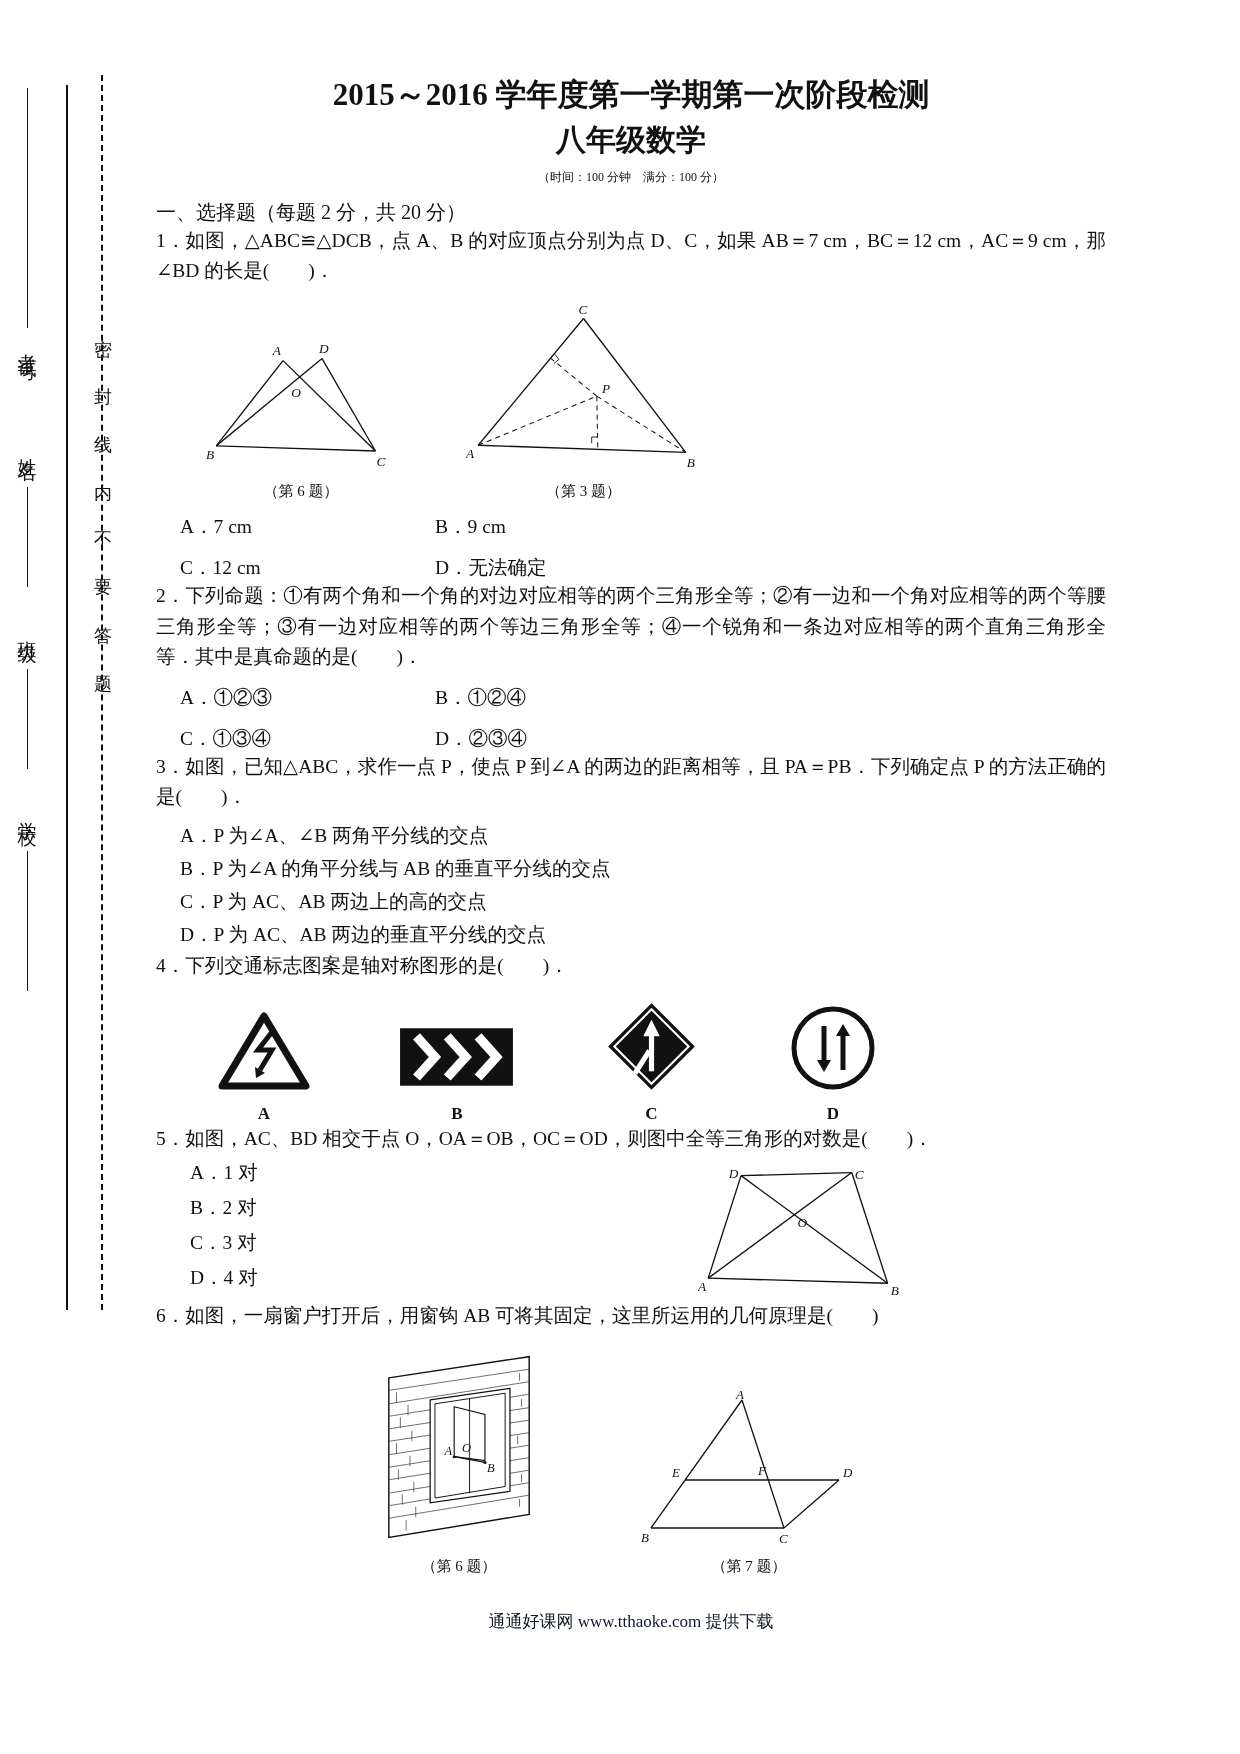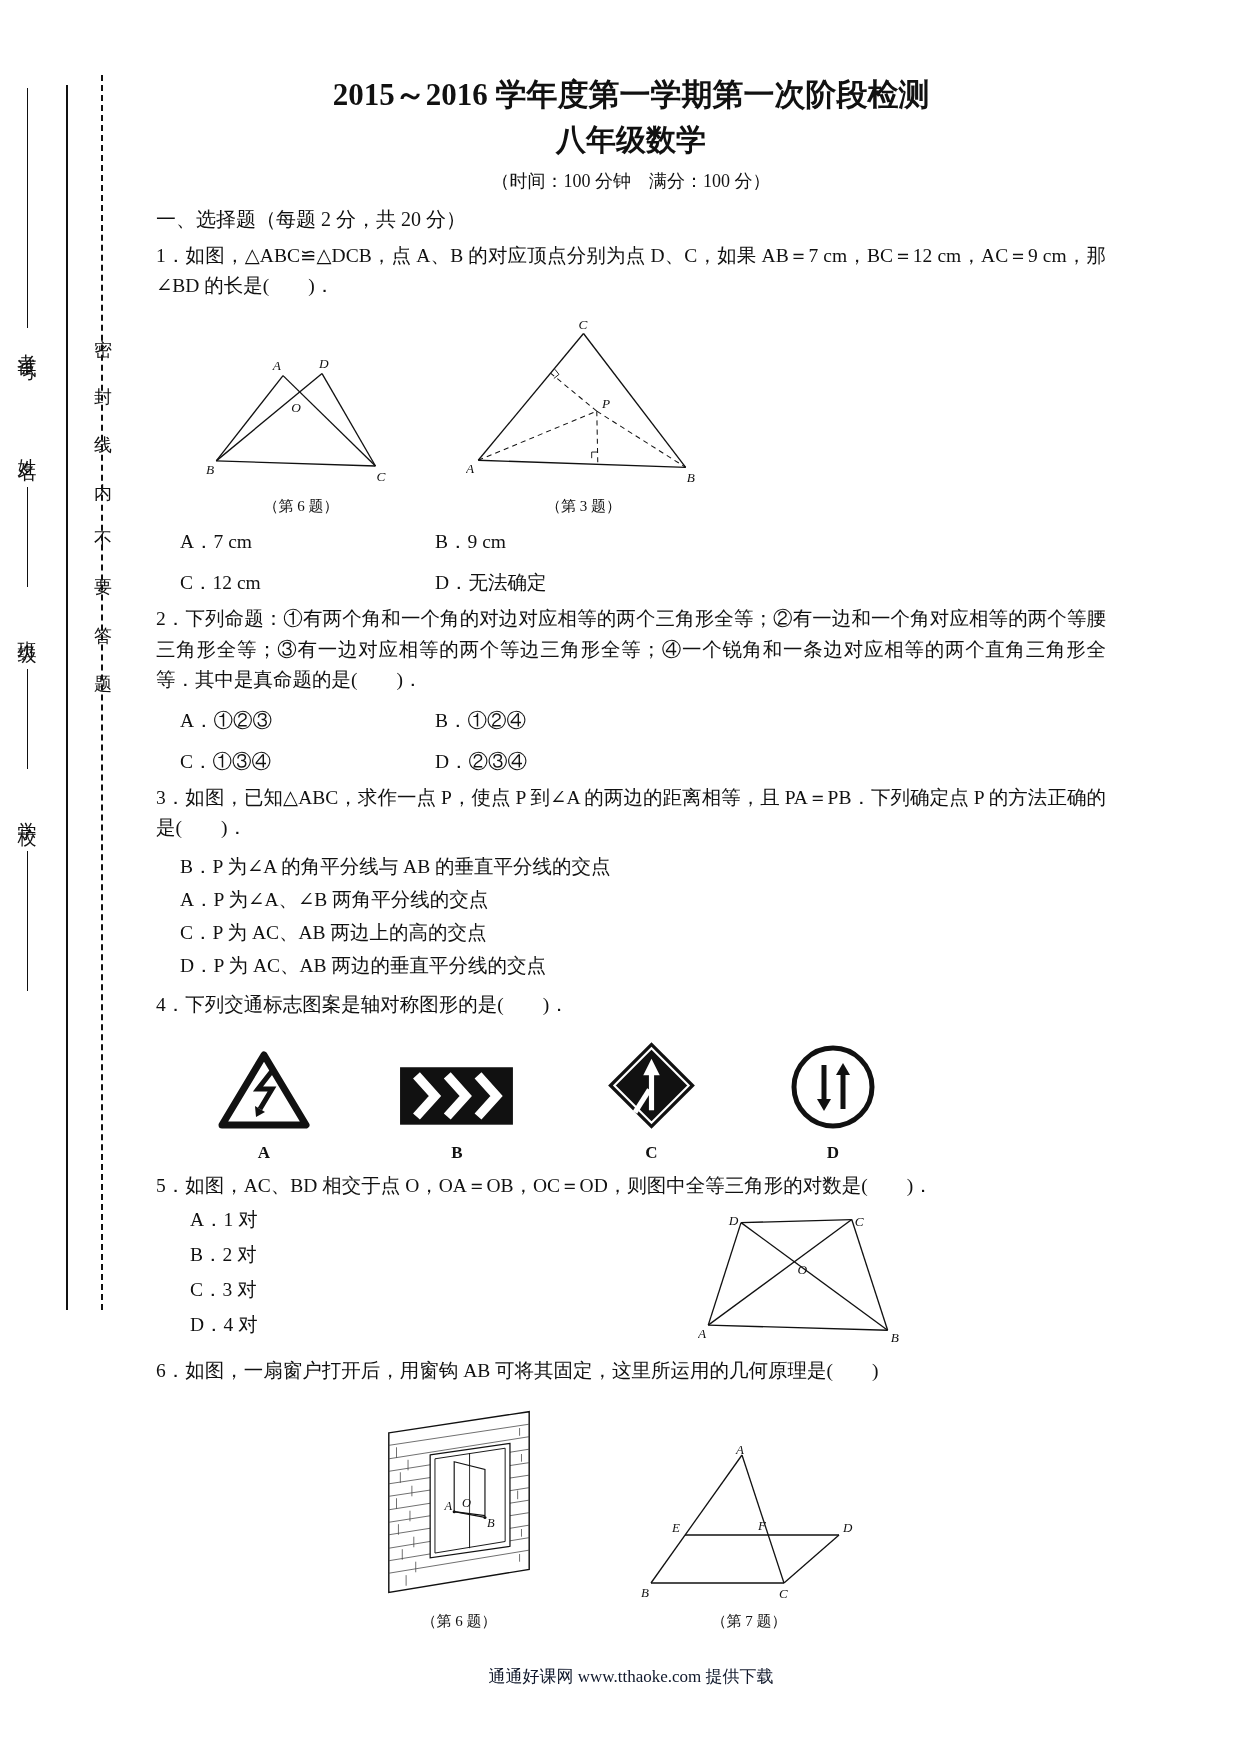--- a/index.html
+++ b/index.html
@@ -11,23 +11,23 @@
   .seal-solid   { position:absolute; left:66px;  top:85px; height:1225px; width:0; border-left:2px solid #111; }
   .seal-dashed  { position:absolute; left:101px; top:75px; height:1235px; width:0; border-left:2px dashed #111; }
   .seal-chars   { position:absolute; left:91px;  top:325px; writing-mode:vertical-lr; font-size:18px; letter-spacing:48px; color:#111; }
   .margin-fields{ position:absolute; left:14px; top:88px; height:1230px; display:flex; flex-direction:column; align-items:center; }
   .vrule        { width:0; border-left:1.5px solid #111; }
   .vlabel       { writing-mode:vertical-lr; font-size:19px; letter-spacing:5px; margin:10px 0; }
   
   .main   { position:absolute; left:156px; top:74px; width:950px; }
   .title  { font-size:31px; font-weight:bold; text-align:center; margin:0; }
   .subtitle{ font-size:30px; font-weight:bold; text-align:center; margin:4px 0 0; }
-  .meta   { text-align:center; font-size:18px; margin-top:8px; }
+  .meta   { text-align:center; font-size:12px; margin-top:8px; }
   .sec-h  { font-weight:normal; font-size:20px; margin-top:13px; }
-  .q-text { font-size:19.5px; line-height:1.55; margin-top:8px; text-align:justify; }
+  .q-text { font-size:19.5px; line-height:1.55; margin-top:0; text-align:justify; }
   .figrow1{ display:flex; align-items:flex-end; gap:70px; margin:16px 0 0 50px; }
   .figbox { text-align:center; }
   .figcap { font-size:15px; margin-top:4px; }
   .opts2  { display:grid; grid-template-columns:255px 320px; row-gap:14px; margin:12px 0 0 24px; font-size:19.5px; }
   .optlist{ margin:6px 0 0 24px; font-size:19.5px; line-height:1.7; }
   .signs  { display:flex; align-items:flex-end; gap:88px; margin:18px 0 0 62px; }
   .sign   { text-align:center; }
   .signlab{ font-weight:bold; font-size:17px; margin-top:6px; }
   .q5row  { display:flex; align-items:flex-start; }
   .q5opts { margin-left:34px; width:250px; font-size:19.5px; line-height:1.8; }
@@ -121,22 +121,22 @@
   <div class="q-text">2．下列命题：①有两个角和一个角的对边对应相等的两个三角形全等；②有一边和一个角对应相等的两个等腰三角形全等；③有一边对应相等的两个等边三角形全等；④一个锐角和一条边对应相等的两个直角三角形全等．其中是真命题的是(　　)．</div>
   <div class="opts2">
     <span>A．①②③</span>
     <span>B．①②④</span>
     <span>C．①③④</span>
     <span>D．②③④</span>
   </div>
 
   <div class="q-text">3．如图，已知△ABC，求作一点 P，使点 P 到∠A 的两边的距离相等，且 PA＝PB．下列确定点 P 的方法正确的是(　　)．</div>
   <div class="optlist">
+    <div>A．P 为∠A、∠B 两角平分线的交点</div>
     <div>B．P 为∠A 的角平分线与 AB 的垂直平分线的交点</div>
-    <div>A．P 为∠A、∠B 两角平分线的交点</div>
     <div>C．P 为 AC、AB 两边上的高的交点</div>
     <div>D．P 为 AC、AB 两边的垂直平分线的交点</div>
   </div>
 
   <div class="q-text">4．下列交通标志图案是轴对称图形的是(　　)．</div>
   <div class="signs">
     <div class="sign">
       <svg width="92" height="86" viewBox="0 0 92 86">
         <polygon points="46,8 88,78 4,78" fill="#fff" stroke="#111" stroke-width="7" stroke-linejoin="round"></polygon>
         <polyline points="54,24 40,42 54,42 42,62" fill="none" stroke="#111" stroke-width="5"></polyline>

